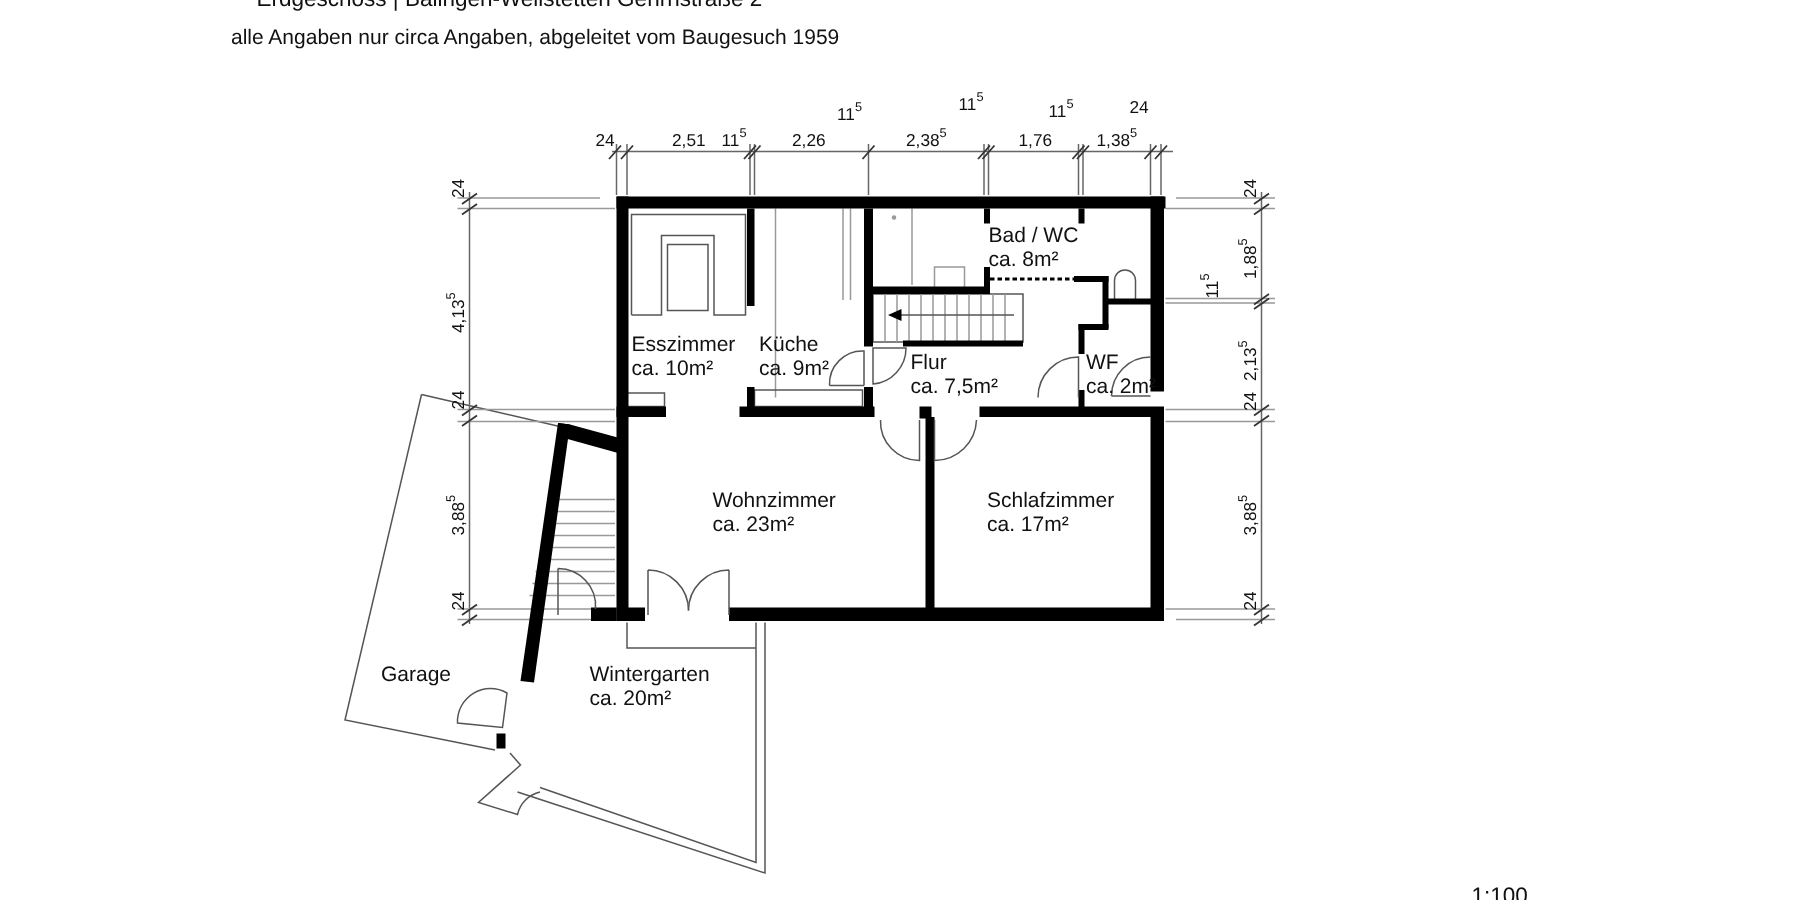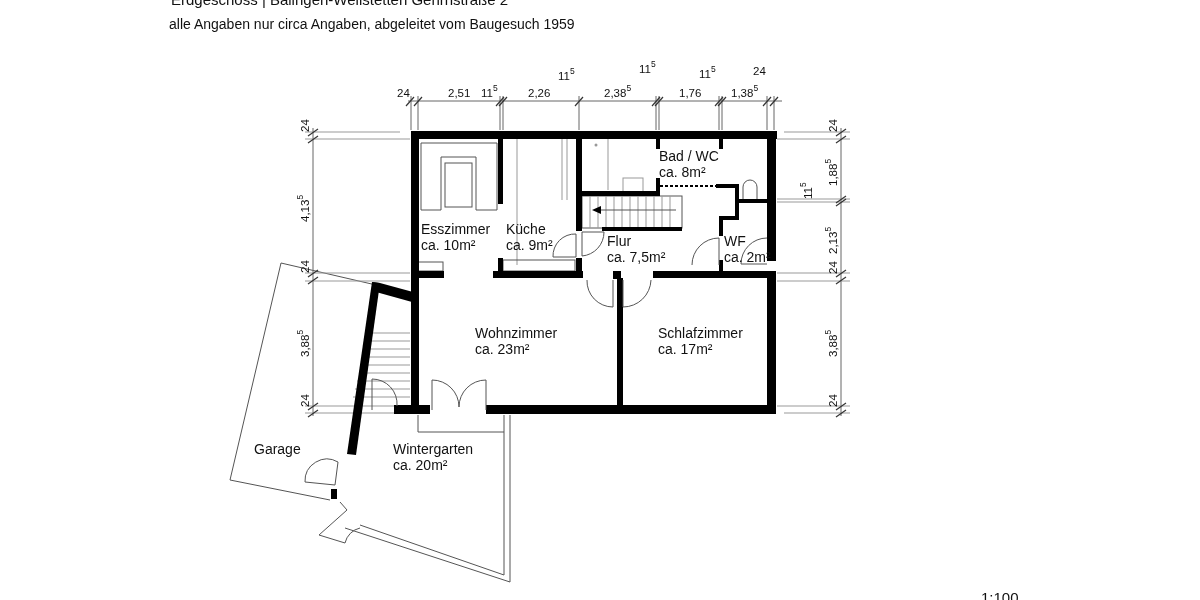--- a/index.html
+++ b/index.html
@@ -1,18 +1,18 @@
 <!DOCTYPE html>
 <html><head>
 <meta charset="utf-8">
 <style>
   html, body { margin:0; padding:0; background:#ffffff; }
   body { width:1200px; height:600px; overflow:hidden; position:relative; font-family:"Liberation Sans", sans-serif; color:#111; }
   .title { position:absolute; left:171px; top:-9px; font-size:15px; white-space:nowrap; }
-  .subtitle { position:absolute; left:169px; top:16px; font-size:14px; white-space:nowrap; }
+  .subtitle { position:absolute; left:154px; top:16px; font-size:14px; white-space:nowrap; }
   .scale { position:absolute; left:981px; top:589px; font-size:15px; }
   svg { position:absolute; left:0; top:0; }
   .wall { fill:#000; }
   .thin { stroke:#555; stroke-width:1; fill:none; }
   .faint { stroke:#999; stroke-width:1; fill:none; }
   .dim { stroke:#666; stroke-width:1; fill:none; }
   .tick { stroke:#333; stroke-width:1.2; }
   .lbl { font-family:"Liberation Sans", sans-serif; font-size:14px; fill:#111; }
   .dl { font-family:"Liberation Sans", sans-serif; font-size:11.5px; fill:#111; }
   .sup { font-size:8.5px; }

